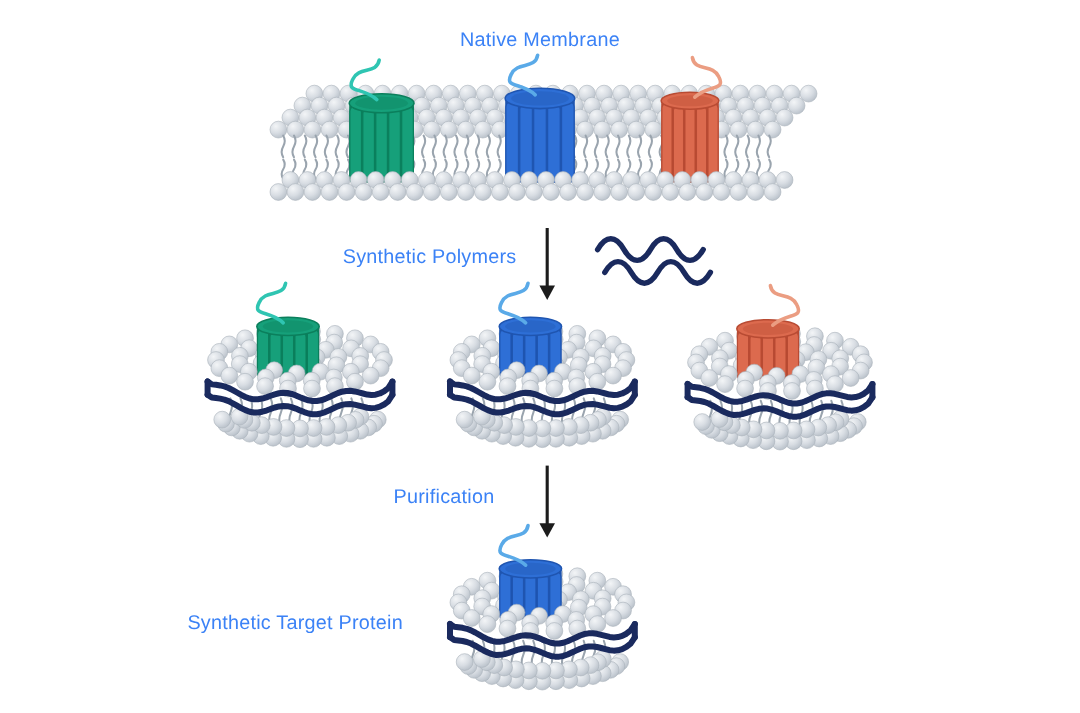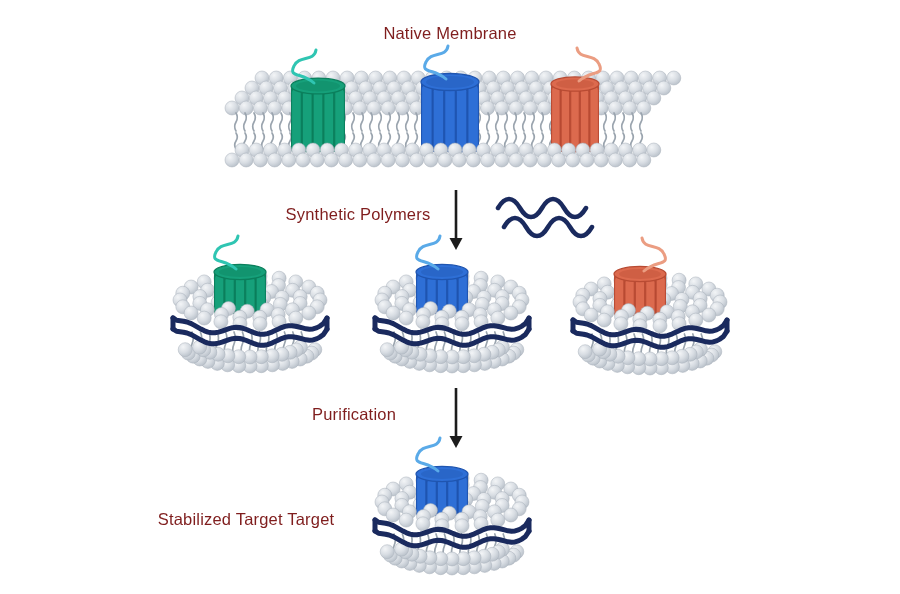--- a/index.html
+++ b/index.html
@@ -1,23 +1,23 @@
 <!DOCTYPE html>
 <html><head>
 <meta charset="utf-8">
 <style>
   *{margin:0;padding:0;box-sizing:border-box}
   html,body{width:900px;height:594px;background:#ffffff;overflow:hidden}
   body{position:relative;font-family:"Liberation Sans",sans-serif}
   #scene-holder{position:absolute;inset:0}
   #scene-holder svg{display:block}
-  .label{position:absolute;color:#7f1d1d;font-size:16.5px;line-height:1.2;text-align:center;letter-spacing:.2px;z-index:2}
+  .label{position:absolute;color:#3b82f6;font-size:16.5px;line-height:1.2;text-align:center;letter-spacing:.2px;z-index:2}
   #lbl-native{top:24px;left:0;width:900px}
   #lbl-polymers{top:205px;left:258px;width:200px}
-  #lbl-purification{top:405px;left:274px;width:160px}
+  #lbl-purification{top:405px;left:290px;width:160px}
   #lbl-stabilized{top:510px;left:96px;width:300px}
 </style>
 </head>
 <body>
 
 <div class="canvas">
   <div id="scene-holder">
       <svg width="900" height="594" viewBox="0 0 900 594" xmlns="http://www.w3.org/2000/svg">
         <defs>
           <radialGradient id="gHead" cx="35%" cy="30%" r="75%">
@@ -849,14 +849,14 @@
             <path d="M 375.0 530.9 L 378.5 533.3 L 382.0 533.7 L 385.5 534.2 L 389.0 535.0 L 392.5 536.3 L 396.0 538.1 L 399.5 540.1 L 403.0 542.1 L 406.5 543.8 L 410.0 545.1 L 413.5 545.8 L 417.0 545.7 L 420.5 545.1 L 424.0 544.1 L 427.5 542.8 L 431.0 541.6 L 434.5 540.7 L 438.0 540.3 L 441.5 540.5 L 445.0 541.3 L 448.5 542.5 L 452.0 544.0 L 455.5 545.4 L 459.0 546.6 L 462.5 547.2 L 466.0 547.2 L 469.5 546.6 L 473.0 545.4 L 476.5 543.8 L 480.0 542.2 L 483.5 540.6 L 487.0 539.4 L 490.5 538.8 L 494.0 538.7 L 497.5 539.2 L 501.0 540.0 L 504.5 540.9 L 508.0 541.8 L 511.5 542.2 L 515.0 541.9 L 518.5 540.9 L 522.0 539.1 L 525.5 536.4 L 529.0 531.1" fill="none" stroke="#1a2a5e" stroke-width="5" stroke-linecap="round" stroke-linejoin="round"></path>
             <line x1="375" y1="520" x2="375" y2="531" stroke="#1a2a5e" stroke-width="5" stroke-linecap="round"></line>
             <line x1="529" y1="520" x2="529" y2="531" stroke="#1a2a5e" stroke-width="5" stroke-linecap="round"></line>
           </g>
         </g>
       </svg>
     </div>
   <div class="label" id="lbl-native">Native Membrane</div>
   <div class="label" id="lbl-polymers">Synthetic Polymers</div>
   <div class="label" id="lbl-purification">Purification</div>
-  <div class="label" id="lbl-stabilized">Stabilized Target Target</div>
+  <div class="label" id="lbl-stabilized">Synthetic Target Protein</div>
 </div>
 
 </body></html>

